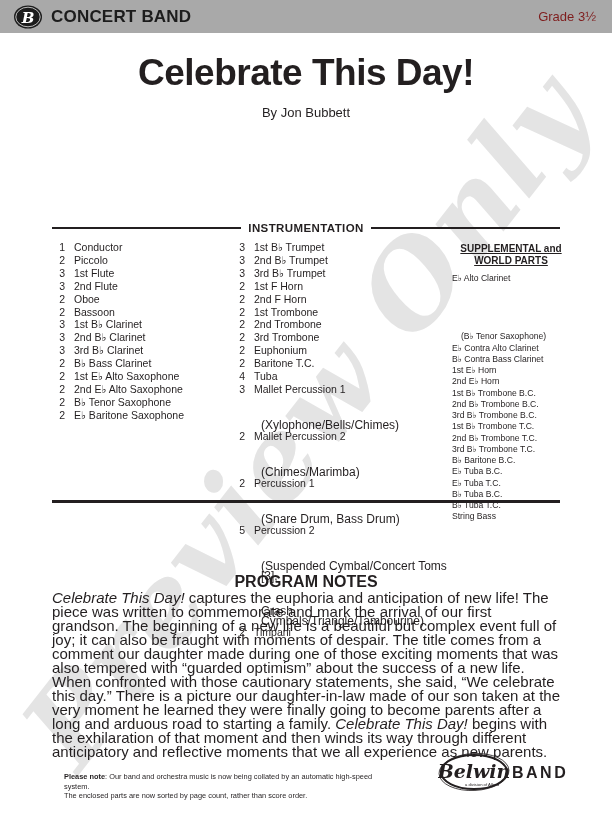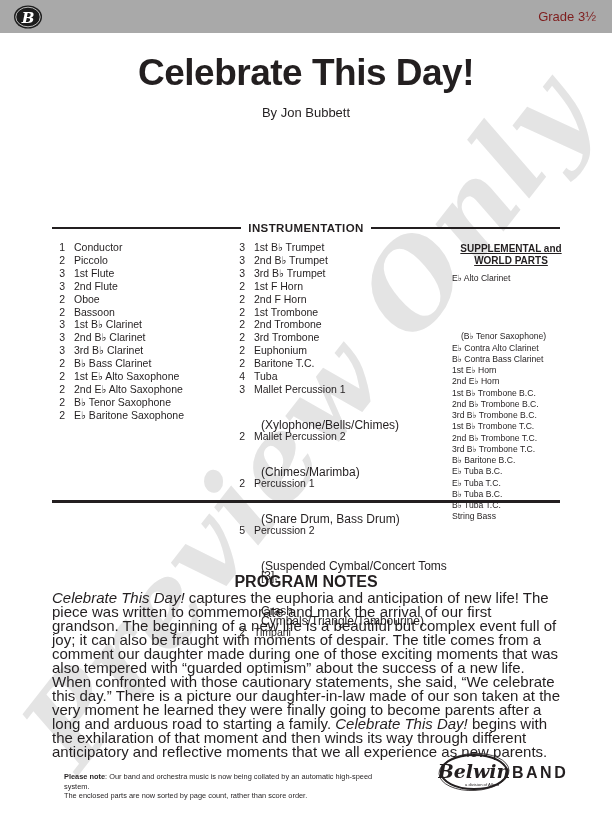--- a/index.html
+++ b/index.html
@@ -68,20 +68,21 @@
   <div class="watermark">Preview Only</div>
 
   <div class="content">
 
     <div class="header-bar">
       <svg class="header-logo" width="30" height="26" viewBox="0 0 30 26">
         <ellipse cx="15" cy="13" rx="14" ry="11.5" fill="#1c1c1c"></ellipse>
         <ellipse cx="15" cy="13" rx="12.2" ry="9.8" fill="none" stroke="#ffffff" stroke-width="0.7"></ellipse>
         <text x="15" y="18.5" text-anchor="middle" font-family="DejaVu Serif, serif" font-style="italic" font-weight="bold" font-size="15" fill="#ffffff">B</text>
       </svg>
+      <span class="brand">CONCERT BAND</span>
       <span class="grade">Grade 3½</span>
     </div>
 
     <div class="title">Celebrate This Day!</div>
     <div class="byline">By Jon Bubbett</div>
 
     <div class="inst-header">
       <span class="rule"></span>
       <span class="label">INSTRUMENTATION</span>
       <span class="rule"></span>

